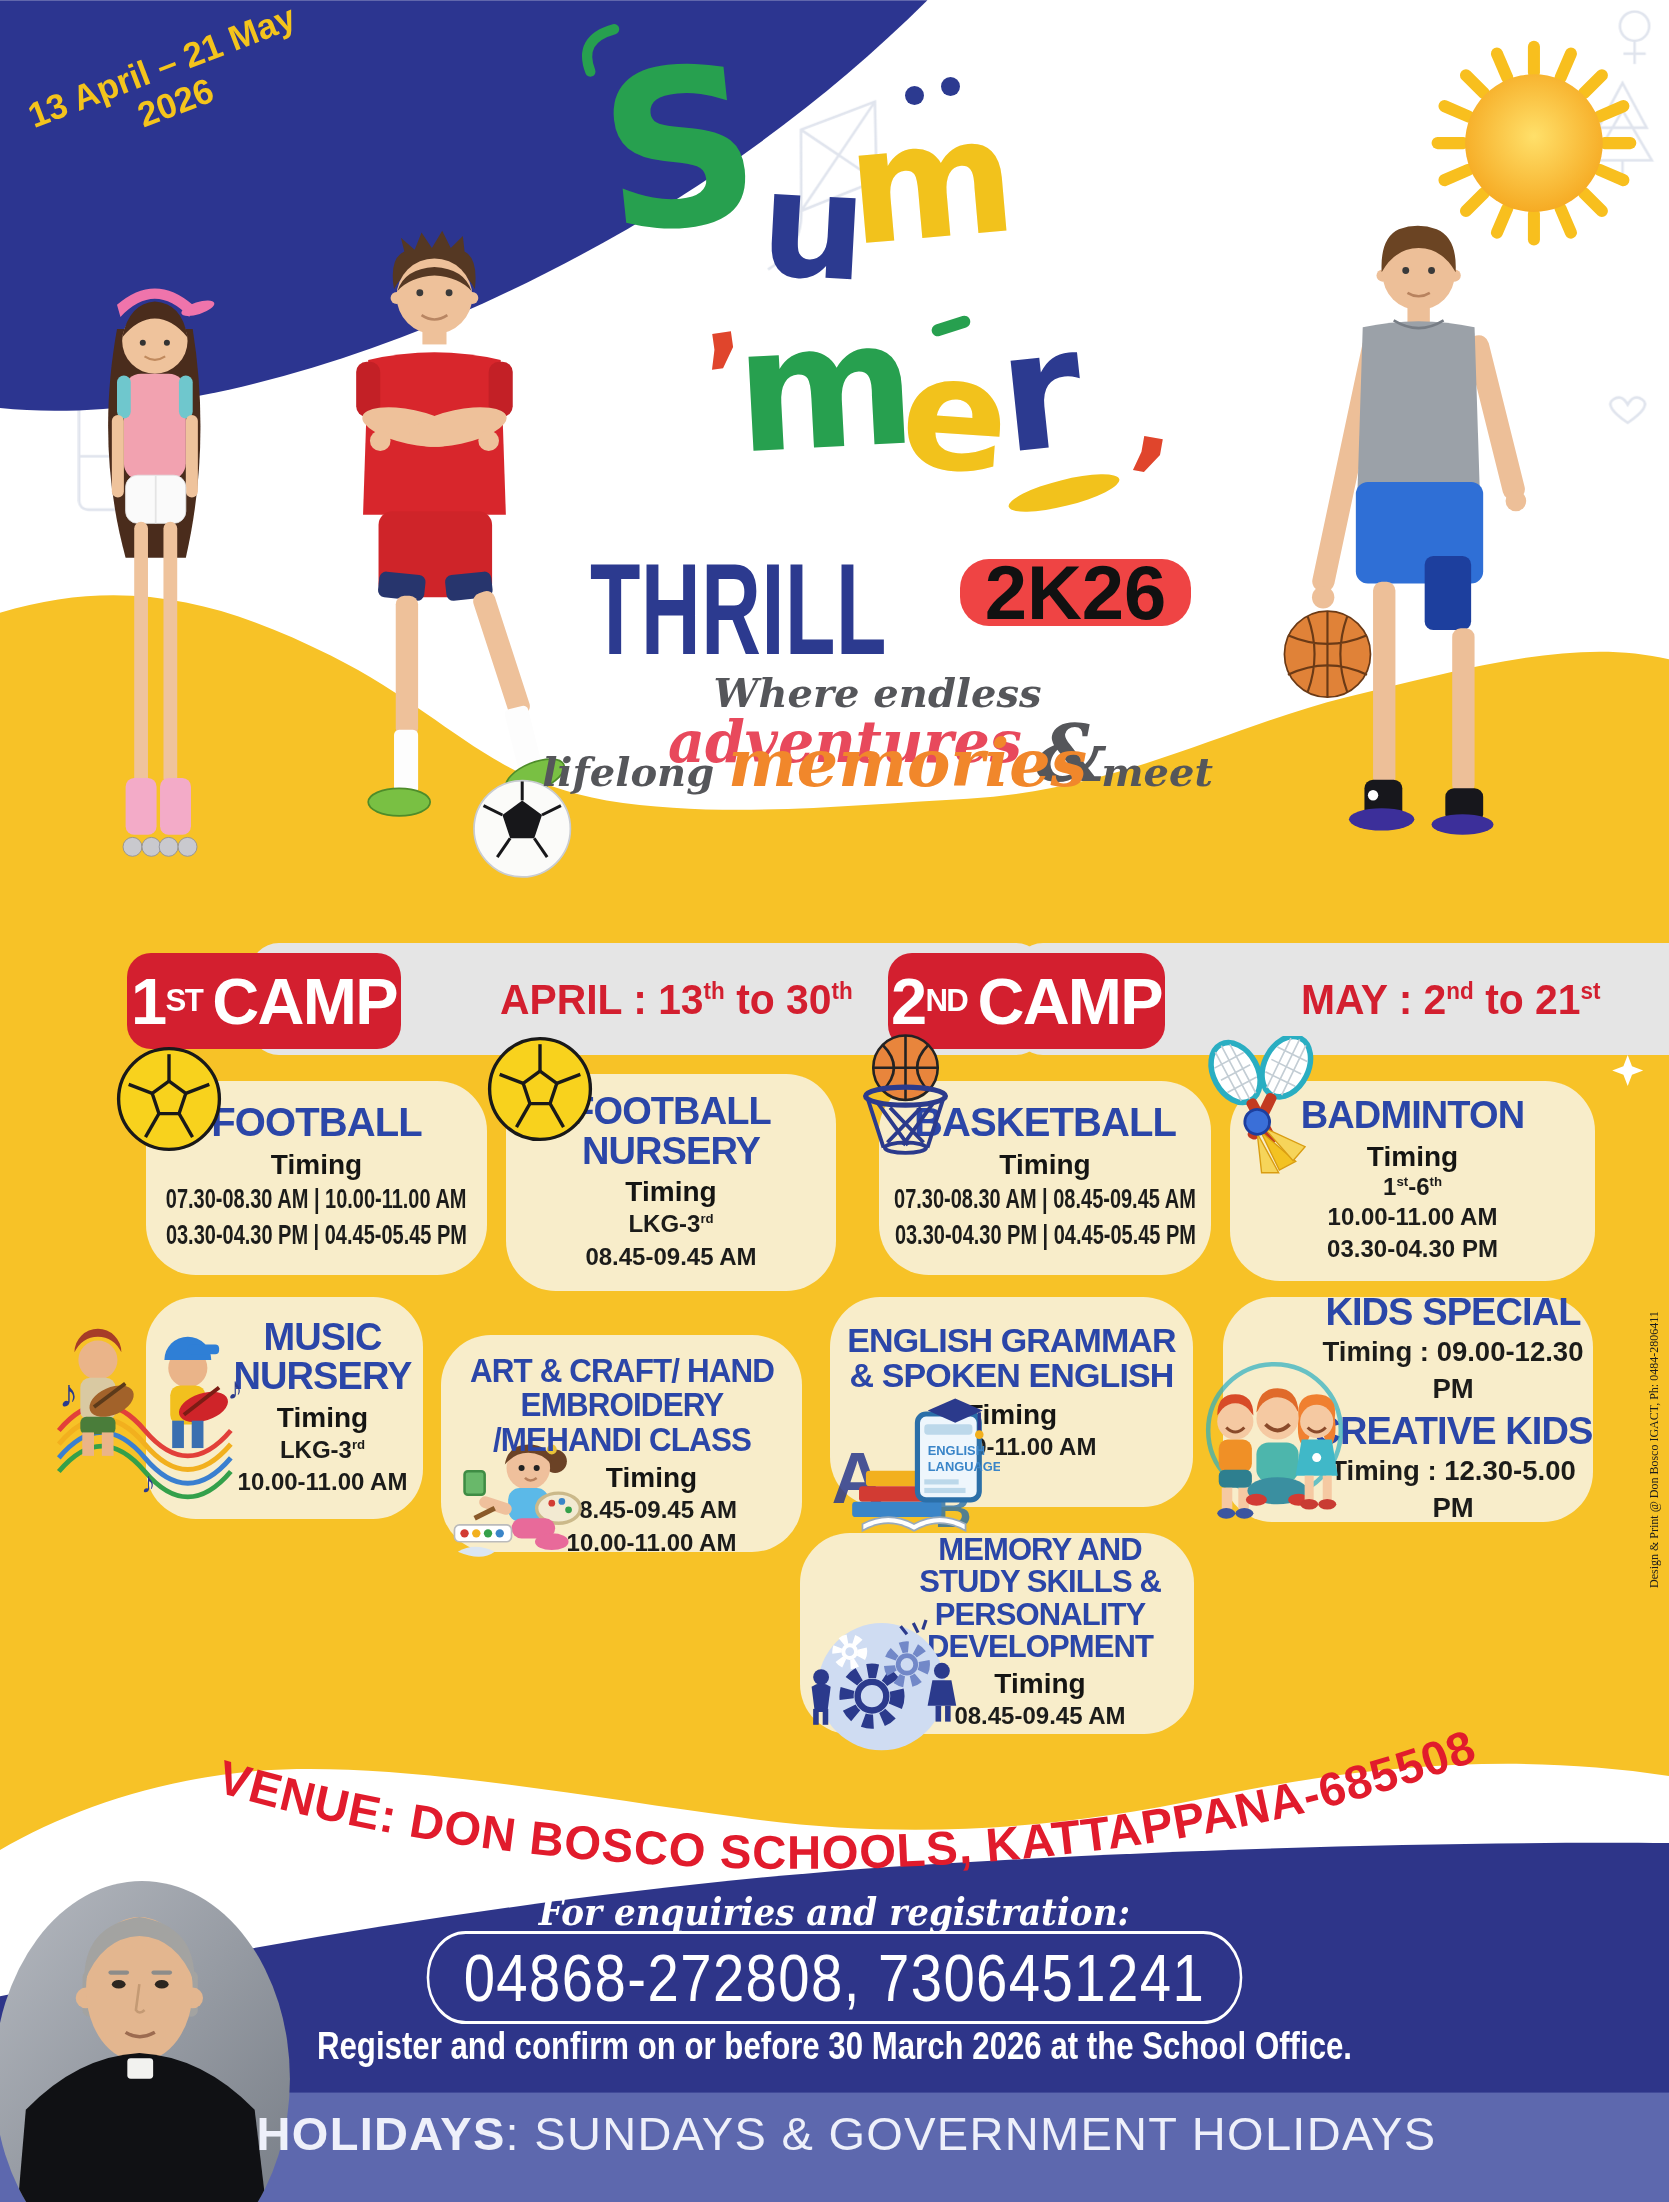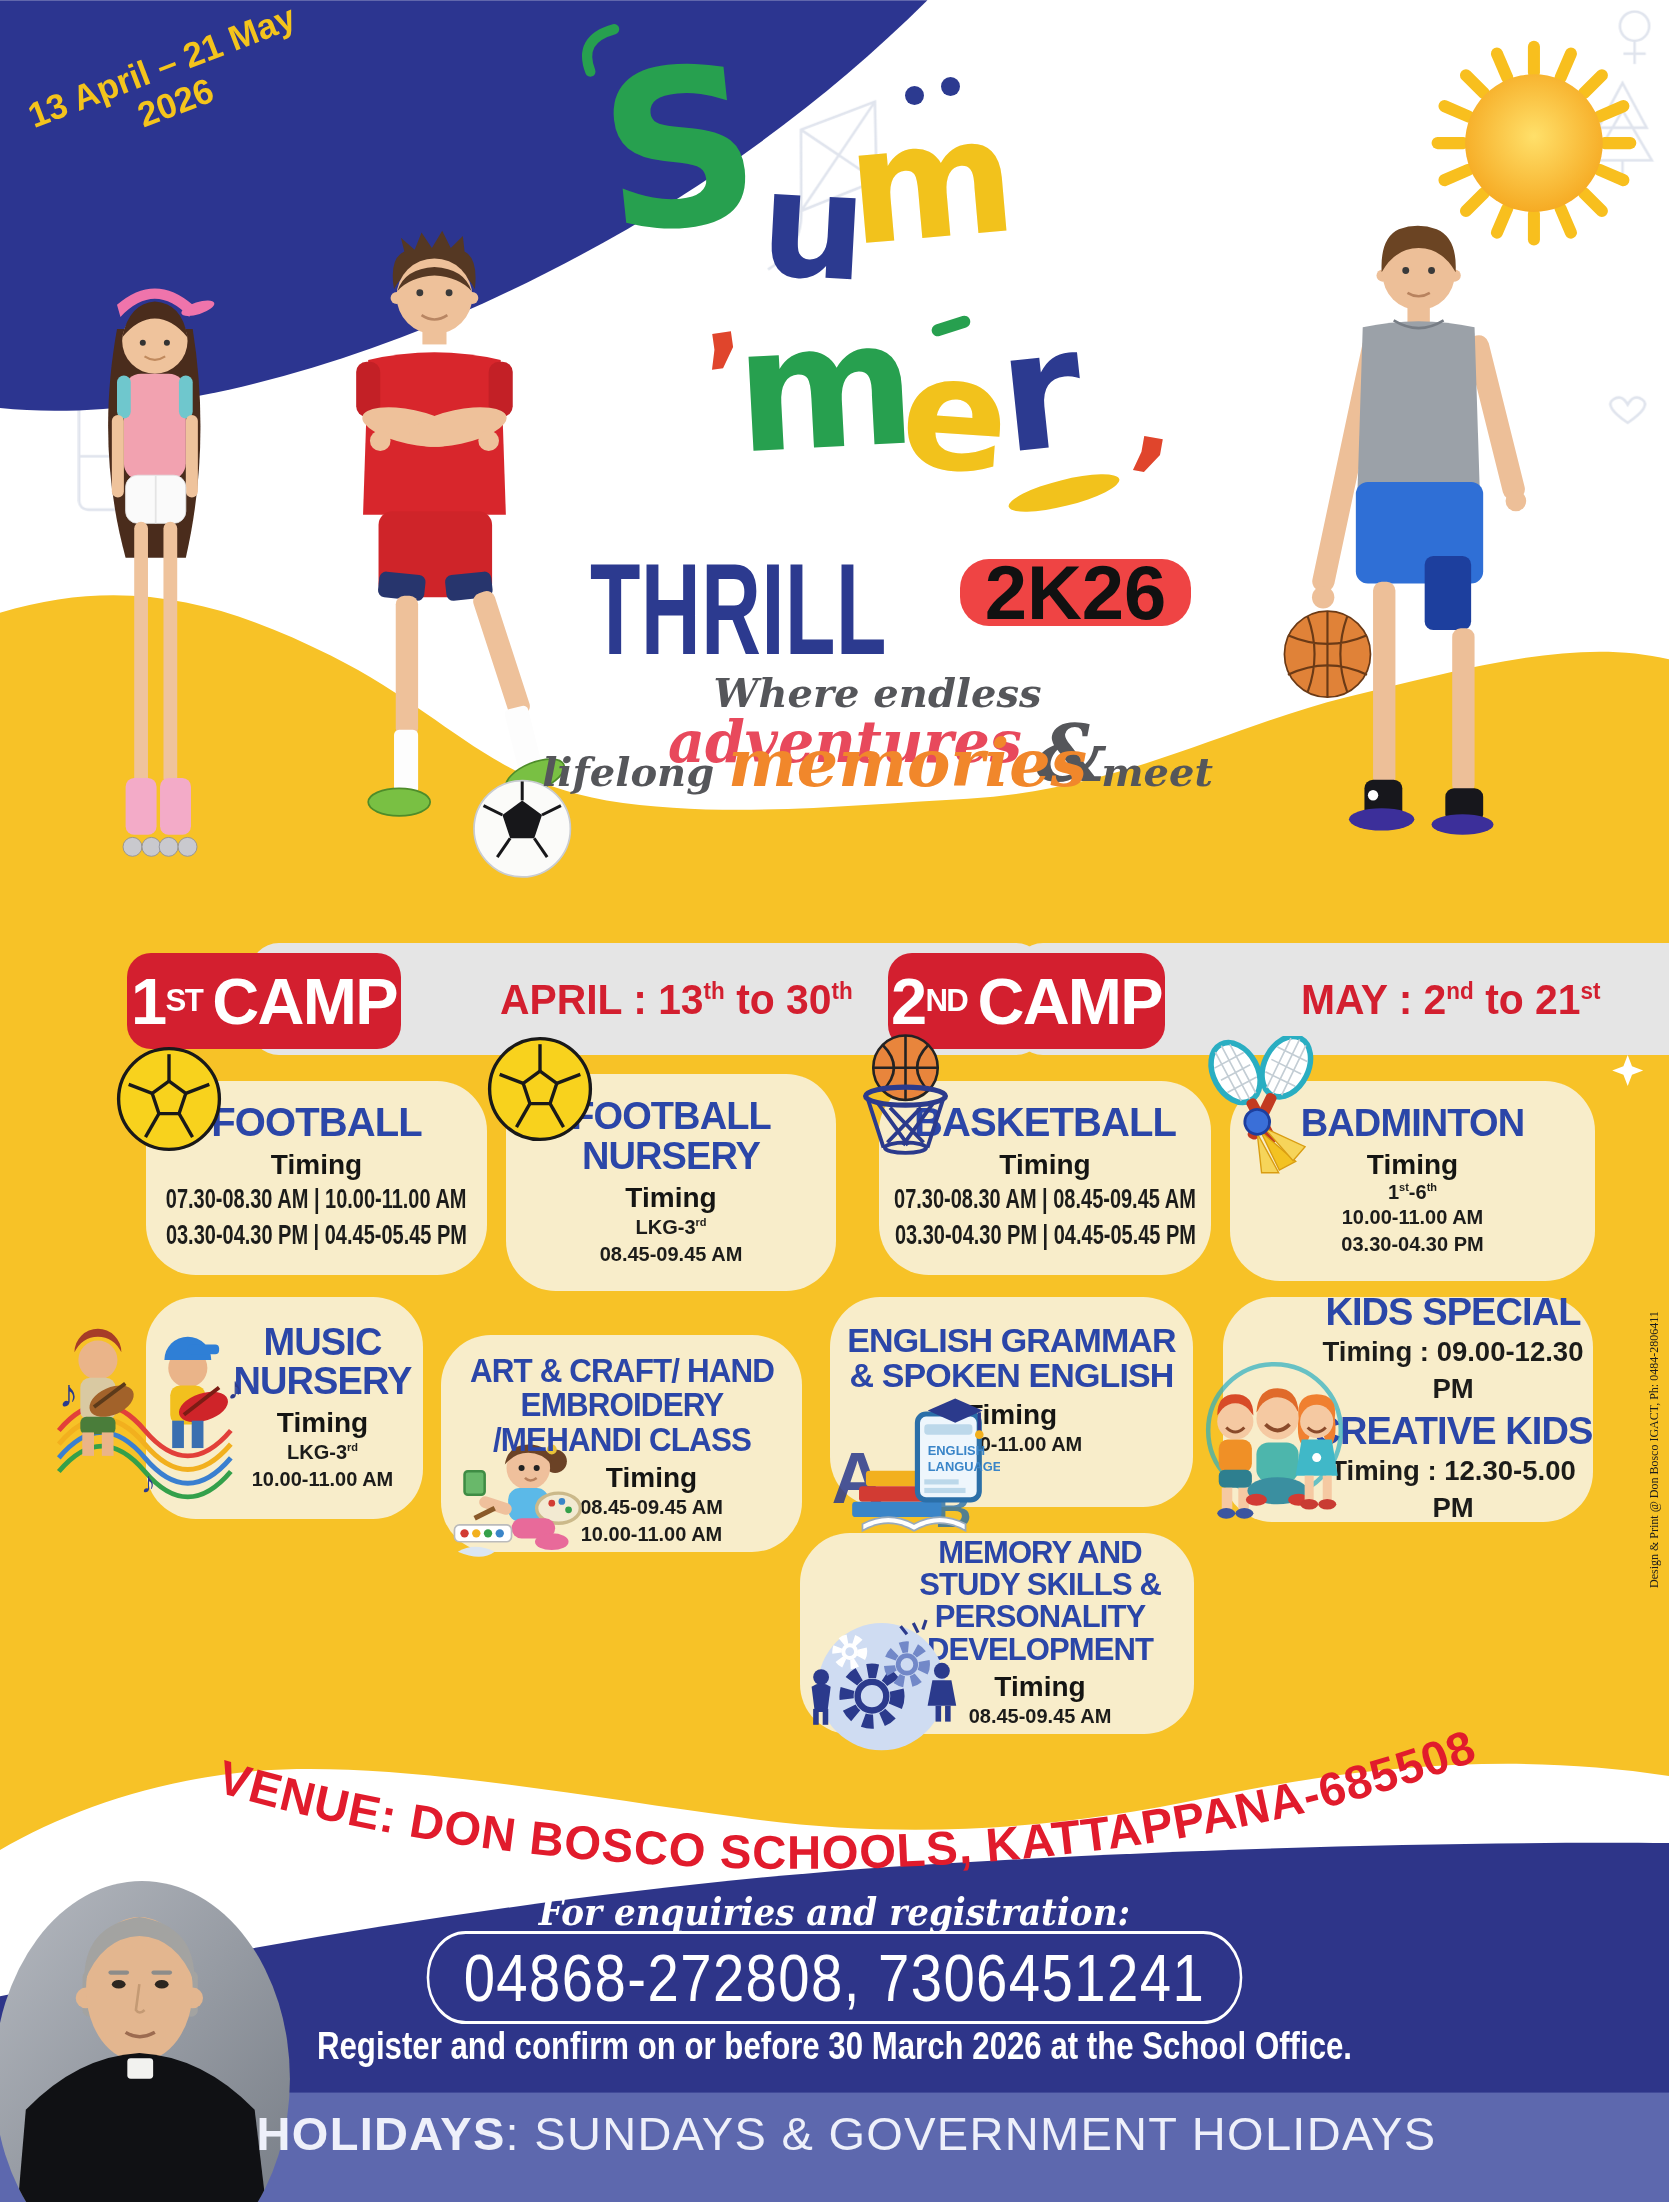--- a/index.html
+++ b/index.html
@@ -35,21 +35,21 @@
   .camp-date sup{font-size:55%;}
   .camp-badge{background:#d31f2f;color:#fff;border-radius:24px;display:flex;align-items:center;
               justify-content:center;font-weight:bold;font-size:65px;letter-spacing:-1.7px;height:96px;}
   .camp-badge sup{font-size:48%;margin-right:8.6px;}
   .camp-badge .bw{margin-left:1.7px;}
   
   .card{position:absolute;background:#f8edca;border-radius:50px;text-align:center;
         display:flex;flex-direction:column;align-items:center;justify-content:center;}
   .ct{color:#2b46a8;font-weight:bold;letter-spacing:-0.9px;line-height:1.04;}
   .tl{font-weight:bold;font-size:28px;color:#151513;margin-top:5.2px;}
-  .tx{font-weight:bold;font-size:20px;color:#1c1c1a;line-height:1.35;}
+  .tx{font-weight:bold;font-size:24px;color:#1c1c1a;line-height:1.35;}
   .nr{display:block;white-space:nowrap;transform:scaleX(.74);transform-origin:50% 50%;font-size:27px;}
   .card sup{font-size:55%;}
   .icon{position:absolute;}
   
   .enquiry{left:0;top:1889px;width:1669px;text-align:center;color:#fff;
            font-family:"DejaVu Serif","Liberation Serif",serif;font-style:italic;font-weight:bold;
            font-size:38px;transform:scaleX(.9);transform-origin:center;}
   .pillwrap{left:0;top:1931px;width:1669px;text-align:center;}
   .pill{display:inline-block;border:3.4px solid #fff;border-radius:69px;padding:5.2px 41px;color:#fff;
         font-size:67px;letter-spacing:1.7px;transform:scaleX(.84);transform-origin:center;}

